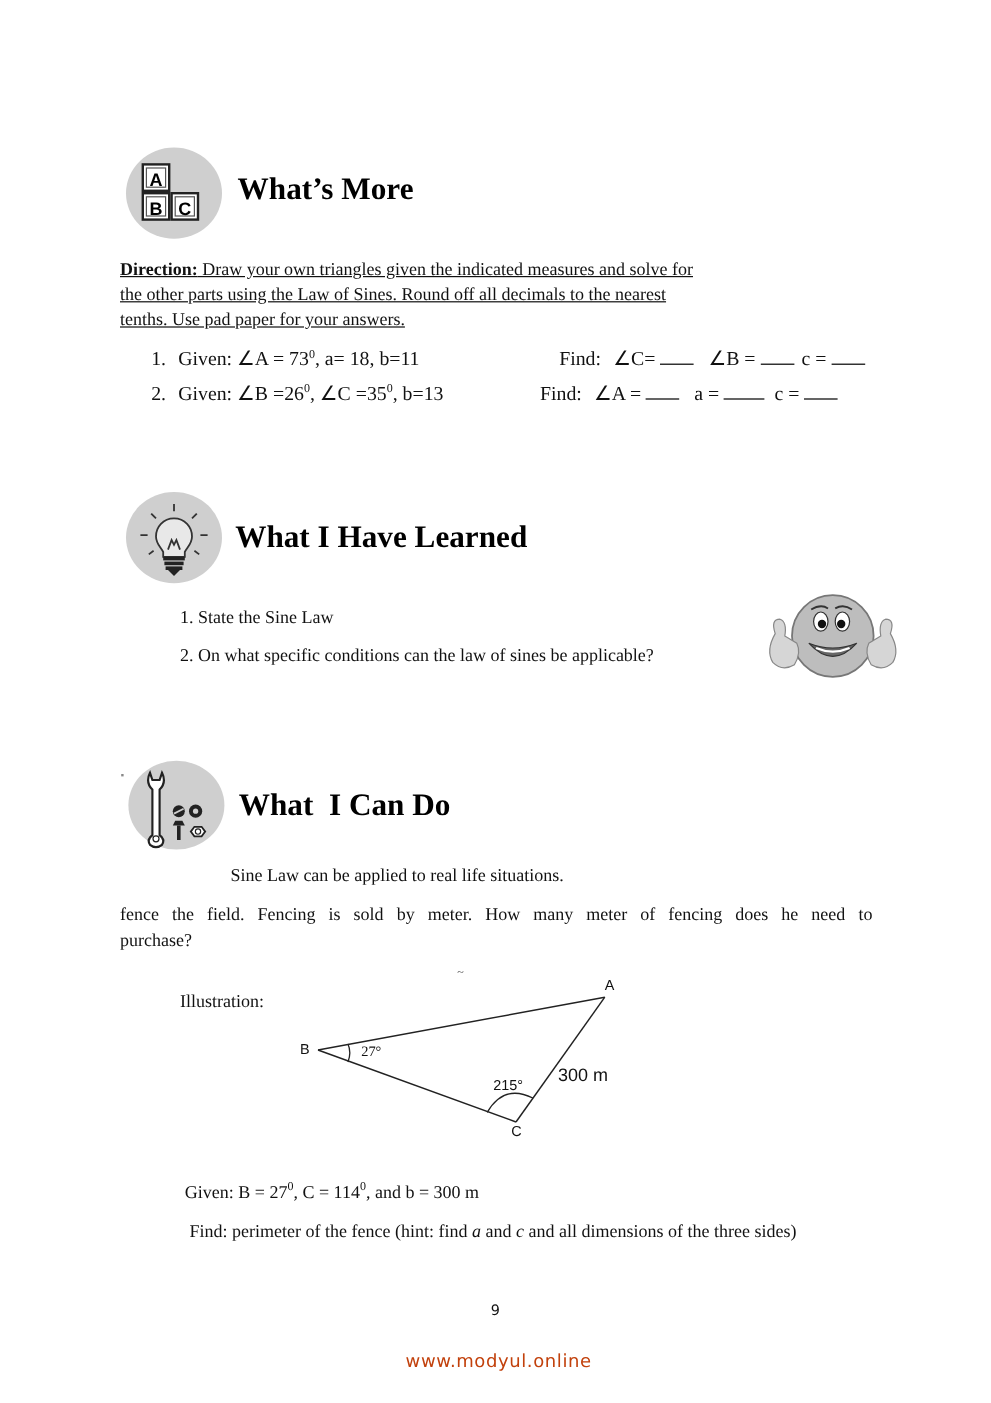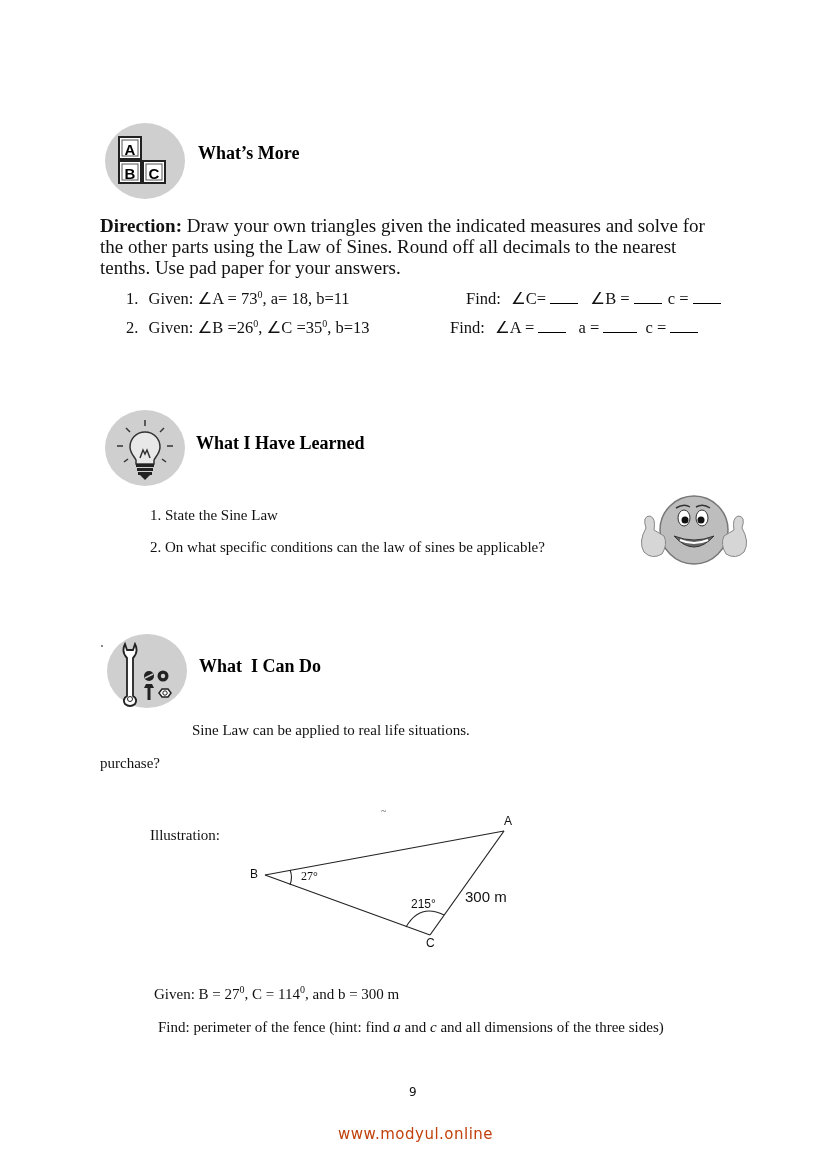--- a/index.html
+++ b/index.html
@@ -1,20 +1,20 @@
 <!DOCTYPE html>
 <html><head>
 <meta charset="utf-8">
 <style>
   html, body { margin:0; padding:0; background:#ffffff; }
   body { width:826px; height:1169px; position:relative; overflow:hidden; font-family:"Liberation Serif", serif; color:#111; }
   .abs { position:absolute; }
   .icon-circle { position:absolute; width:80px; height:76px; border-radius:50%; background:#cfcfcf; }
-  .section-title { position:absolute; font-family:"Liberation Serif", serif; font-weight:bold; font-size:18px; color:#000; white-space:nowrap;text-align:center; }
-  .para { position:absolute; font-size:19px; line-height:21px; }
+  .section-title { position:absolute; font-family:"Liberation Serif", serif; font-weight:bold; font-size:26px; color:#000; white-space:nowrap;text-align:center; }
+  .para { position:absolute; font-size:15px; line-height:21px;text-decoration:underline; }
   .para b { font-weight:bold; }
   .row { position:absolute; font-size:16.5px; white-space:nowrap; }
   .small { position:absolute; font-size:15px; white-space:nowrap; }
   .justify { text-align:justify; }
   sup { font-size:10px; vertical-align:6px; line-height:0; }
   .blank { display:inline-block; border-bottom:1px solid #000; height:1px; vertical-align:baseline; }
   .page-num { position:absolute; font-family:"DejaVu Sans", sans-serif; font-size:12px; color:#111; }
   .watermark { position:absolute; font-family:"DejaVu Sans", sans-serif; font-size:15px; color:#c2410c; letter-spacing:0.5px; }
 </style>
 </head>
@@ -116,20 +116,21 @@
     <line x1="42" y1="54" x2="42" y2="66" stroke="#222" stroke-width="3"></line>
     <polygon points="52,59 55,55 61,55 64,59 61,63 55,63" fill="#fff" stroke="#222" stroke-width="1.5"></polygon>
     <circle cx="58" cy="59" r="2.2" fill="none" stroke="#222"></circle>
   </svg>
 </div>
 <div class="section-title" style="left:199px; top:656px; white-space:pre;">What  I Can Do</div>
 
 <div class="small" style="left:192px; top:722px;">Sine Law can be applied to real life situations.</div>
 
 <div class="abs justify" style="left:100px; top:753px; width:627px; font-size:15px; line-height:21px;">
+  <div style="text-align-last:justify;">fence the field. Fencing is sold by meter. How many meter of fencing does he need to</div>
   <div>purchase?</div>
 </div>
 
 <div class="small" style="left:150px; top:827px;">Illustration:</div>
 
 <div class="abs" style="left:240px; top:805px; width:290px; height:150px;">
   <svg width="290" height="150" viewBox="0 0 290 150">
     <line x1="25" y1="70" x2="264" y2="26" stroke="#222" stroke-width="1.2"></line>
     <line x1="25" y1="70" x2="190" y2="130" stroke="#222" stroke-width="1.2"></line>
     <line x1="190" y1="130" x2="264" y2="26" stroke="#222" stroke-width="1.2"></line>

